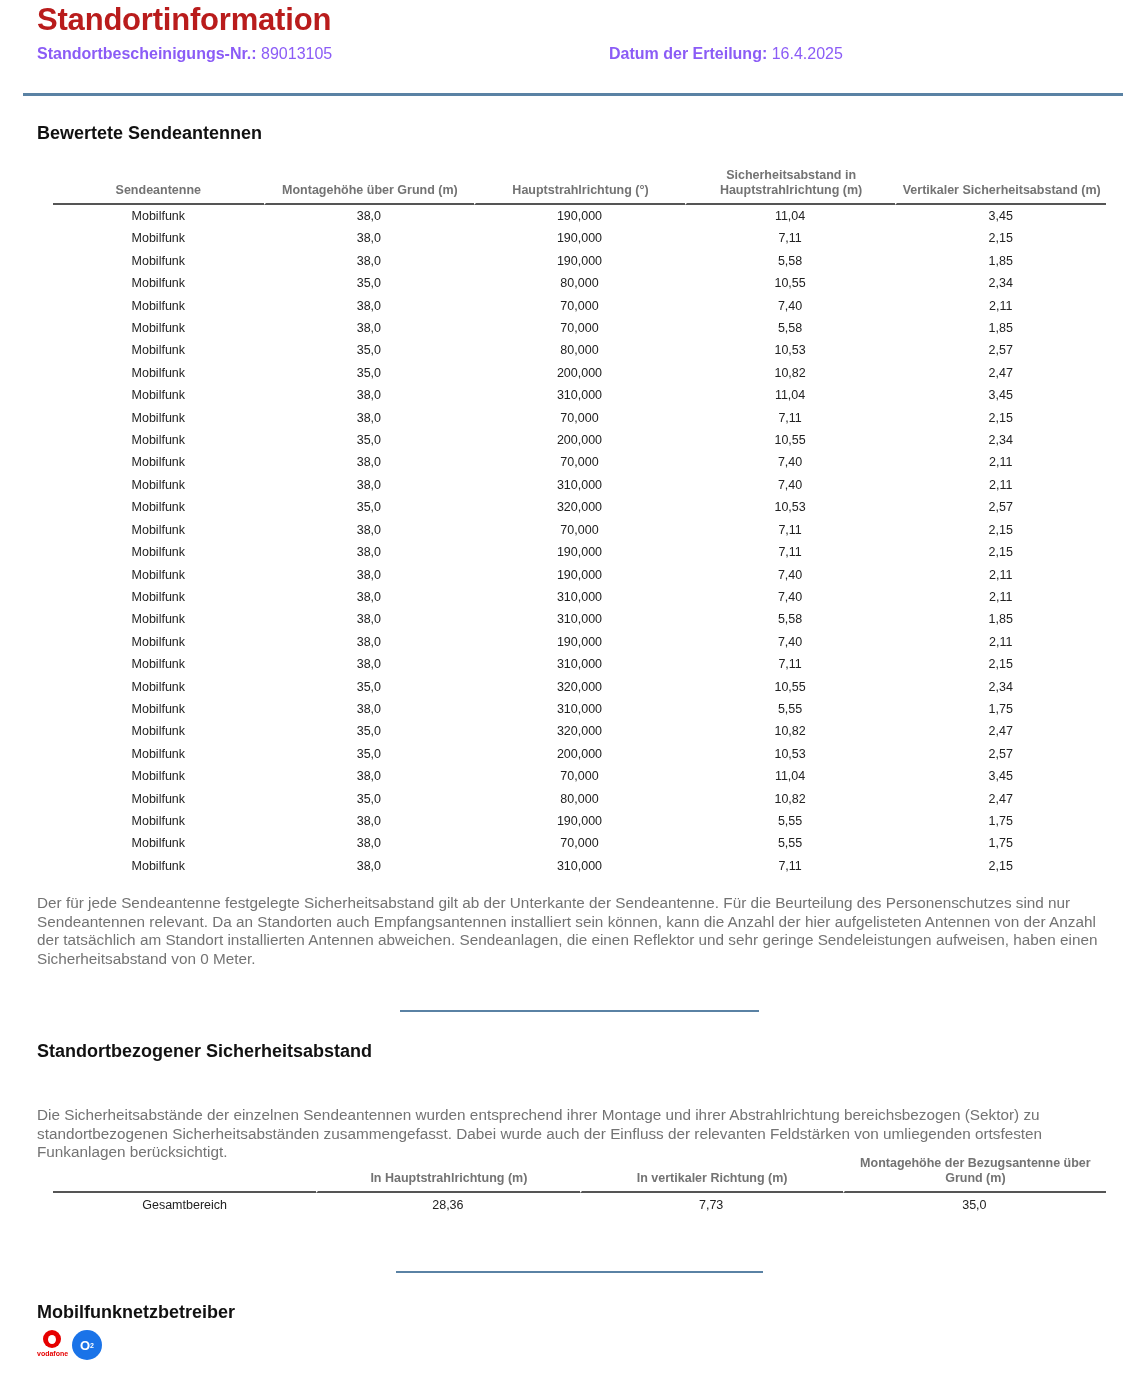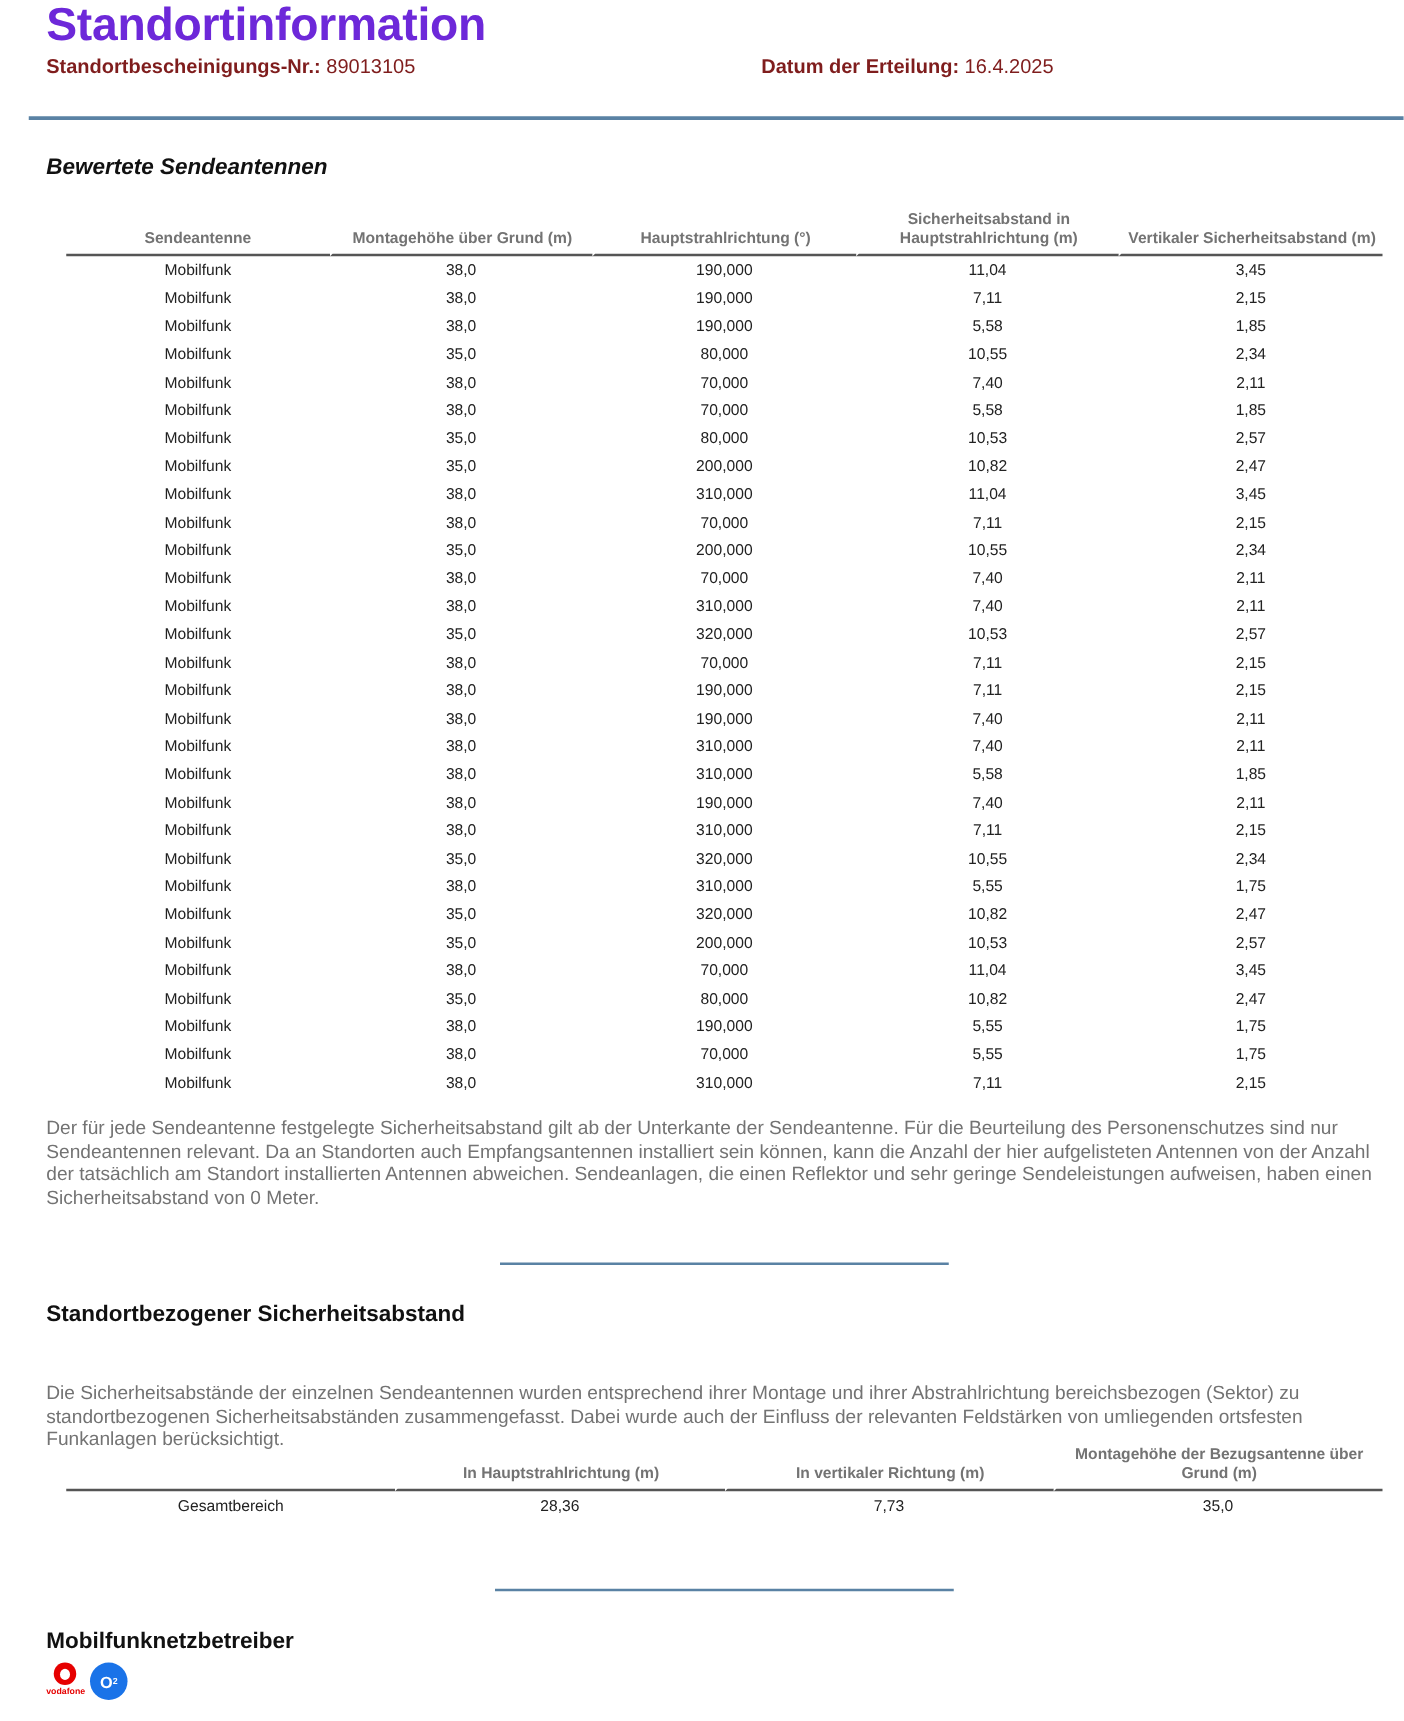--- a/index.html
+++ b/index.html
@@ -6,25 +6,25 @@
     body {
       width: 1123px;
       height: 1377px;
       position: relative;
       overflow: hidden;
       font-family: "Liberation Sans", "DejaVu Sans", sans-serif;
       color: #1a1a1a;
     }
     .page-title {
       position: absolute; left: 37px; top: 0px;
-      font-size: 37px; font-weight: 700; color: #6d28d9;
+      font-size: 31px; font-weight: 700; color: #b91c1c;
       letter-spacing: -0.2px; line-height: 40px;
     }
     .meta-line {
-      position: absolute; top: 44px; font-size: 16px; line-height: 20px; color: #7f1d1d;
+      position: absolute; top: 44px; font-size: 16px; line-height: 20px; color: #8b5cf6;
     }
     .meta-line b { font-weight: 700; }
     .meta-left { left: 37px; }
     .meta-right { left: 609px; }
     .header-rule {
       position: absolute; left: 23px; top: 93px; width: 1100px; height: 3px;
       background: #5a82a4;
     }
     .section-title {
       position: absolute; left: 37px; font-size: 18px; font-weight: 700; color: #111; line-height: 22px;
@@ -74,21 +74,21 @@
   <b>Standortbescheinigungs-Nr.:</b>
   <span>89013105</span>
 </div>
 <div class="meta-line meta-right">
   <b>Datum der Erteilung:</b>
   <span>16.4.2025</span>
 </div>
 
 <div class="header-rule"></div>
 
-<div class="section-title" style="top:122px;font-style:italic;">Bewertete Sendeantennen</div>
+<div class="section-title" style="top:122px;">Bewertete Sendeantennen</div>
 
 <table class="data" style="top:168px;">
   <thead>
     <tr>
       <th style="width:20%;">Sendeantenne</th>
       <th style="width:20%;">Montagehöhe über Grund (m)</th>
       <th style="width:20%;">Hauptstrahlrichtung (°)</th>
       <th style="width:20%;">Sicherheitsabstand in Hauptstrahlrichtung (m)</th>
       <th style="width:20%;">Vertikaler Sicherheitsabstand (m)</th>
     </tr>

